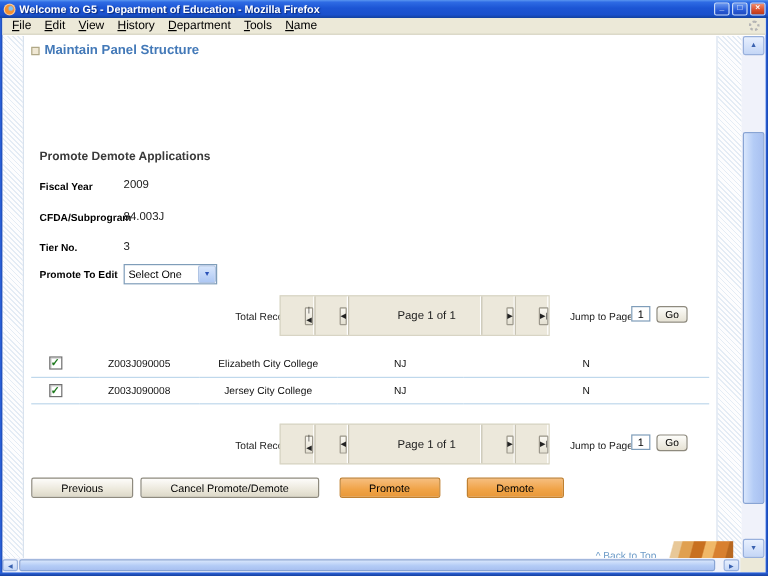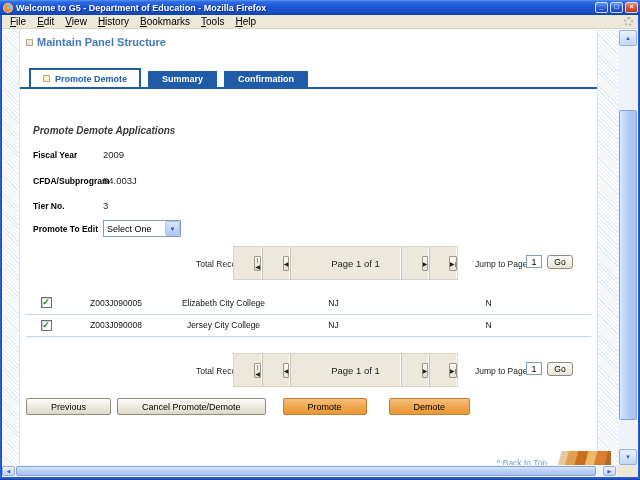--- a/index.html
+++ b/index.html
@@ -54,21 +54,21 @@
 
   
   .tabs { position:absolute; top:40px; left:0; width:577px; height:19px;
     border-bottom:2px solid #1E5CA8; display:flex; align-items:flex-end; padding-left:9px; gap:7px; }
   .tab { height:16px; background:#1E5CA8; color:#fff; font-size:9px; font-weight:bold;
     padding:0 14px; display:flex; align-items:center; cursor:default; }
   .tab.active { height:19px; background:#fff; color:#1E5CA8; border:2px solid #1E5CA8;
     border-bottom:none; gap:5px; padding:0 12px; }
   .tab-icon { width:7px; height:7px; background:#F8F0D8; border:1px solid #C8A858; }
 
-  .section-title { position:absolute; top:95px; left:13px; color:#3A3A3A; font-weight:bold; font-size:10px;font-style:italic; }
+  .section-title { position:absolute; top:95px; left:13px; color:#3A3A3A; font-weight:bold; font-size:10px; }
 
   
   .frow { position:absolute; left:13px; display:flex; align-items:center; }
   .flabel { width:70px; font-weight:bold; font-size:8.5px; color:#000; }
   .fvalue { font-size:9.5px; color:#222; }
   .f1{top:119px} .f2{top:145px} .f3{top:170px} .f4{top:190px}
   .select-box { width:78px; height:17px; border:1px solid #7F9DB9; background:#fff;
     display:flex; align-items:center; cursor:default; }
   .select-value { flex:1; font-size:9px; padding-left:3px; color:#000; }
   .select-arrow { width:15px; height:15px; margin-right:0;
@@ -148,49 +148,41 @@
       <span class="wbtn max">□</span>
       <span class="wbtn close">×</span>
     </span>
   </div>
 
   <div class="menubar">
     <span class="menu-item">File</span>
     <span class="menu-item">Edit</span>
     <span class="menu-item">View</span>
     <span class="menu-item">History</span>
-    <span class="menu-item">Bookmarks</span>
+    <span class="menu-item">Department</span>
     <span class="menu-item">Tools</span>
-    <span class="menu-item">Help</span>
+    <span class="menu-item">Name</span>
     <span class="throbber"></span>
   </div>
 
   <div class="frame-left"></div>
   <div class="frame-right"></div>
   <div class="frame-bottom"></div>
 
   <div class="viewport">
     <div class="stripe stripe-left"></div>
     <div class="stripe stripe-right"></div>
 
     <div class="content">
 
       <div class="page-title-row">
         <span class="sq-icon"></span>
         <span class="page-title">Maintain Panel Structure</span>
       </div>
 
-      <div class="tabs">
-        <div class="tab active">
-          <span class="tab-icon"></span>
-          <span>Promote Demote</span>
-        </div>
-        <div class="tab">Summary</div>
-        <div class="tab">Confirmation</div>
-      </div>
 
       <div class="section-title">Promote Demote Applications</div>
 
       <div class="frow f1">
         <span class="flabel">Fiscal Year</span>
         <span class="fvalue">2009</span>
       </div>
       <div class="frow f2">
         <span class="flabel">CFDA/Subprogram</span>
         <span class="fvalue">84.003J</span>

